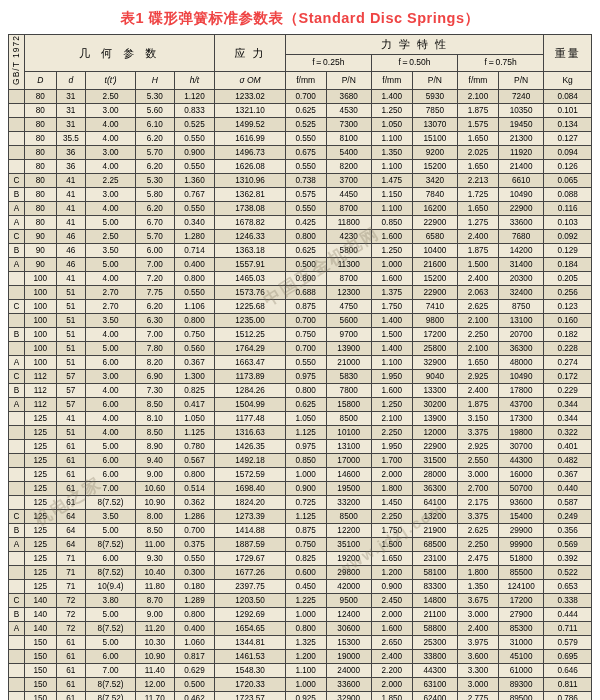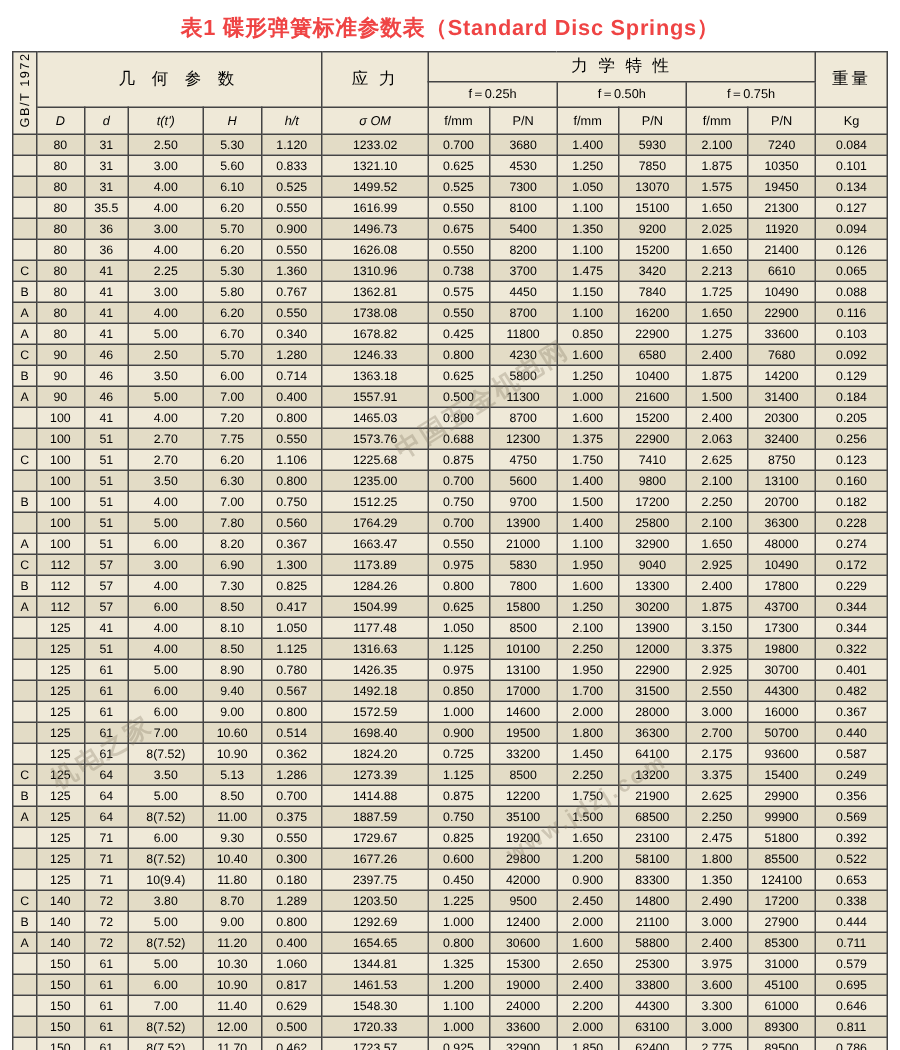--- a/index.html
+++ b/index.html
@@ -636,21 +636,21 @@
           <td>64100</td>
           <td>2.175</td>
           <td>93600</td>
           <td>0.587</td>
         </tr>
         <tr class="row-a">
           <td class="mark">C</td>
           <td>125</td>
           <td>64</td>
           <td>3.50</td>
-          <td>5.13</td>
+          <td>8.00</td>
           <td>1.286</td>
           <td>1273.39</td>
           <td>1.125</td>
           <td>8500</td>
           <td>2.250</td>
           <td>13200</td>
           <td>3.375</td>
           <td>15400</td>
           <td>0.249</td>
         </tr>
@@ -739,21 +739,21 @@
           <td>140</td>
           <td>72</td>
           <td>3.80</td>
           <td>8.70</td>
           <td>1.289</td>
           <td>1203.50</td>
           <td>1.225</td>
           <td>9500</td>
           <td>2.450</td>
           <td>14800</td>
-          <td>2.490</td>
+          <td>3.675</td>
           <td>17200</td>
           <td>0.338</td>
         </tr>
         <tr class="row-b">
           <td class="mark">B</td>
           <td>140</td>
           <td>72</td>
           <td>5.00</td>
           <td>9.00</td>
           <td>0.800</td>

